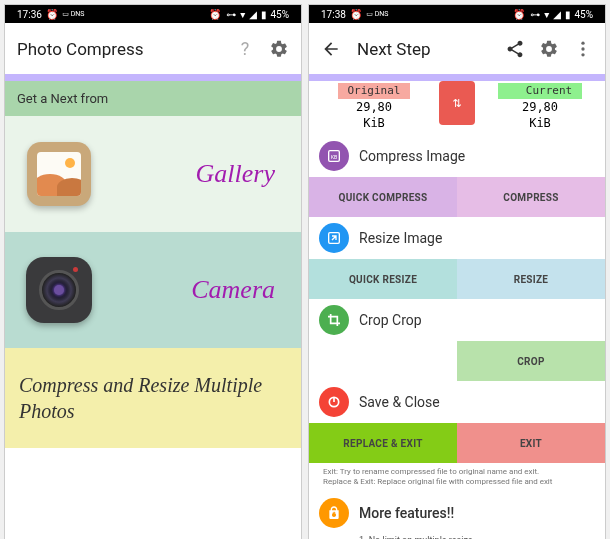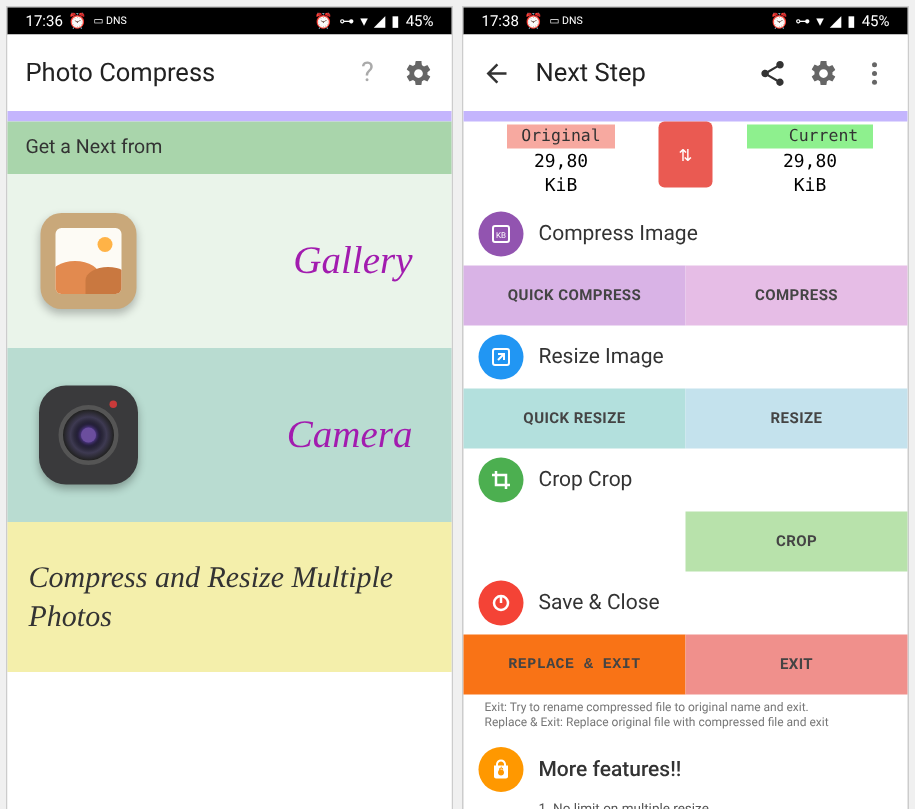--- a/index.html
+++ b/index.html
@@ -45,21 +45,21 @@
   
   .btn-row { display: flex; height: 40px; }
   .btn { flex: 1; display: flex; align-items: center; justify-content: center; font-size: 10px; font-weight: bold; color: #444; letter-spacing: 0.3px; }
   .btn.single { flex: none; width: 50%; margin-left: auto; }
   
   .b-lav1 { background: #d9b3e6; }
   .b-lav2 { background: #e6bde6; }
   .b-teal1 { background: #b3e0dd; }
   .b-teal2 { background: #c4e2ed; }
   .b-grn { background: #b8e2ab; }
-  .b-pink { background: #f97316; font-family: Liberation Mono, monospace; }
+  .b-pink { background: #84cc16; }
   .b-coral { background: #f0908c; }
   
   .footnote { font-size: 8px; color: #777; padding: 4px 14px; line-height: 1.3; }
   .more-list { font-size: 9px; color: #555; margin-left: 50px; line-height: 1.4; padding-bottom: 2px; }
   
   .gallery-frame { width: 64px; height: 64px; background: #c9a87a; border-radius: 14px; box-shadow: 0 3px 6px rgba(0,0,0,0.25); display: flex; align-items: center; justify-content: center; }
   .gallery-inner { width: 44px; height: 44px; background: #fdfbf5; border-radius: 4px; position: relative; overflow: hidden; }
   .sun { position: absolute; top: 6px; right: 6px; width: 10px; height: 10px; background: #ffb347; border-radius: 50%; }
   .hill1 { position: absolute; bottom: 0; left: -4px; width: 34px; height: 22px; background: #e28a4f; border-radius: 50% 50% 0 0; }
   .hill2 { position: absolute; bottom: 0; right: -6px; width: 30px; height: 18px; background: #c97840; border-radius: 50% 50% 0 0; }

